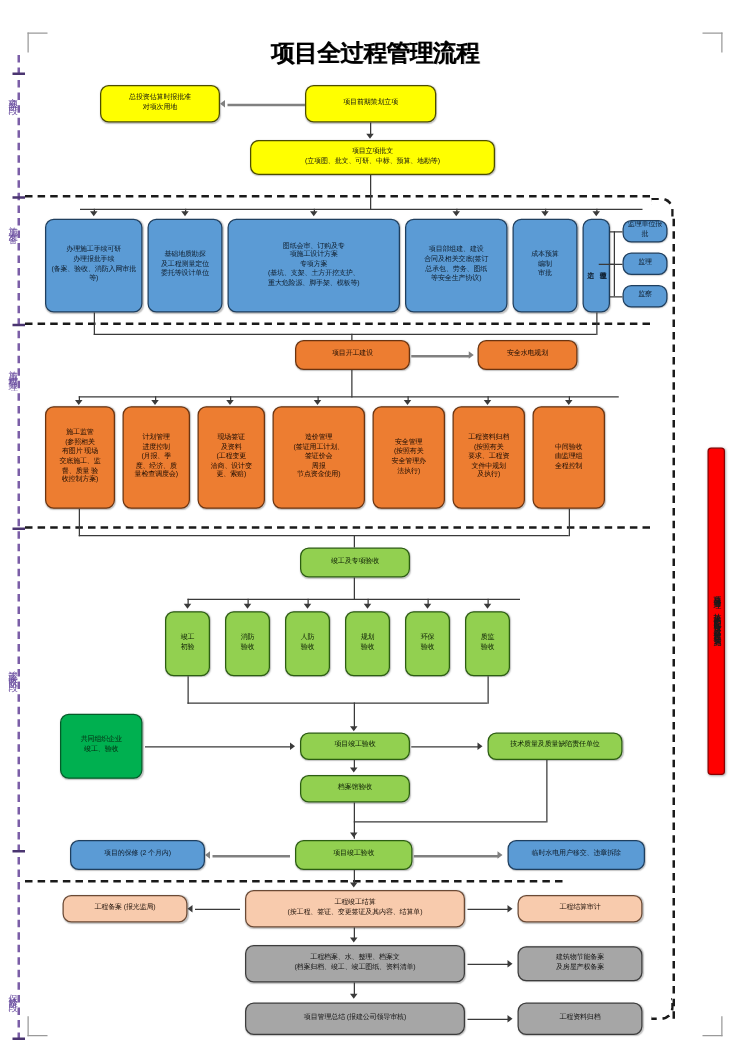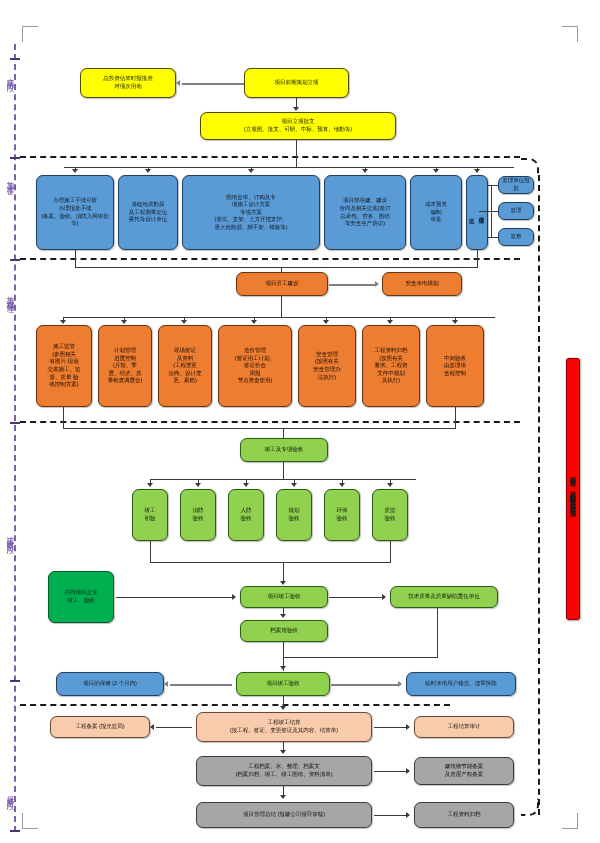--- a/index.html
+++ b/index.html
@@ -148,20 +148,21 @@
 </head>
 <body>
 
 <div id="page">
 
   <div class="corner tl"></div>
   <div class="corner tr"></div>
   <div class="corner bl"></div>
   <div class="corner br"></div>
 
+  <div class="title">项目全过程管理流程</div>
 
   <div class="rail">
     <div class="rail-tick" style="top:14px;"></div>
     <div class="rail-tick" style="top:113px;"></div>
     <div class="rail-tick" style="top:215px;"></div>
     <div class="rail-tick" style="top:378px;"></div>
     <div class="rail-tick" style="top:636px;"></div>
     <div class="rail-tick" style="top:786px;"></div>
   </div>
   <div class="phase-label" style="top:72px;">立项阶段</div>

